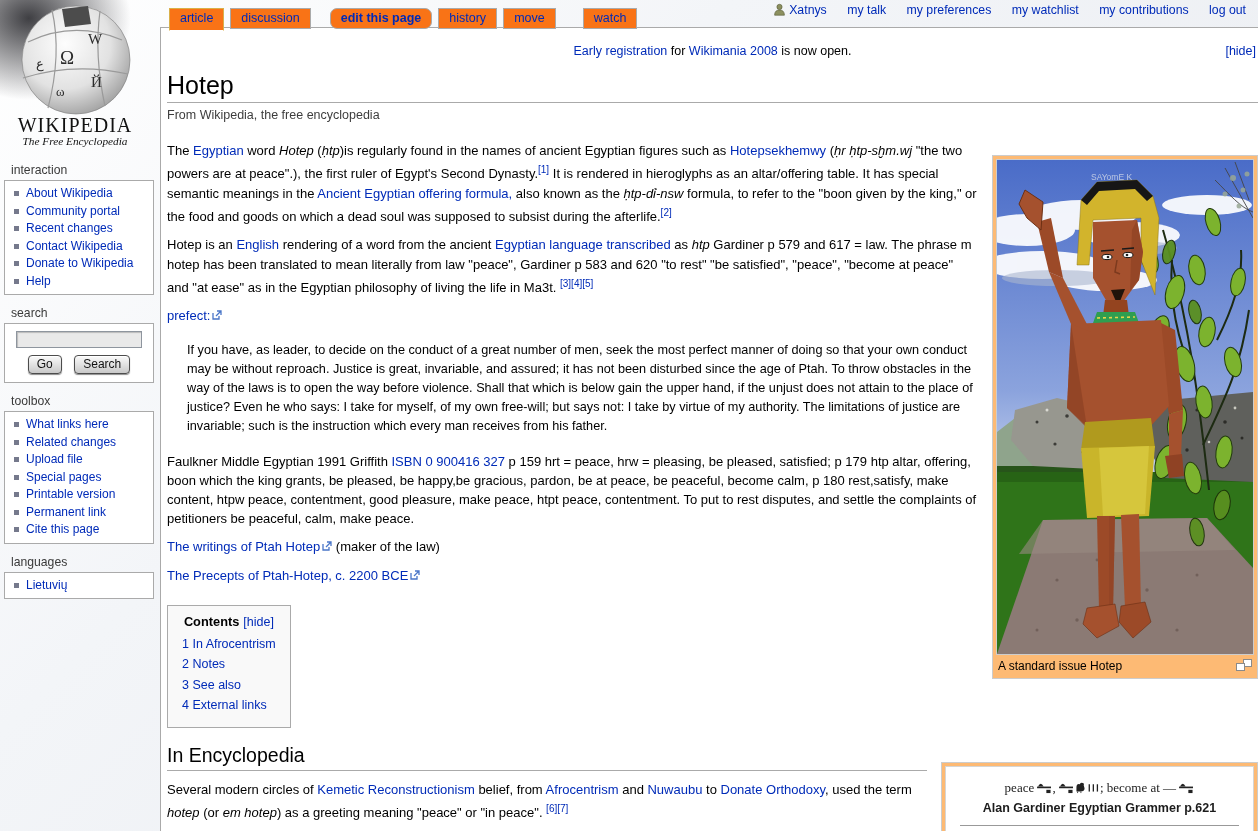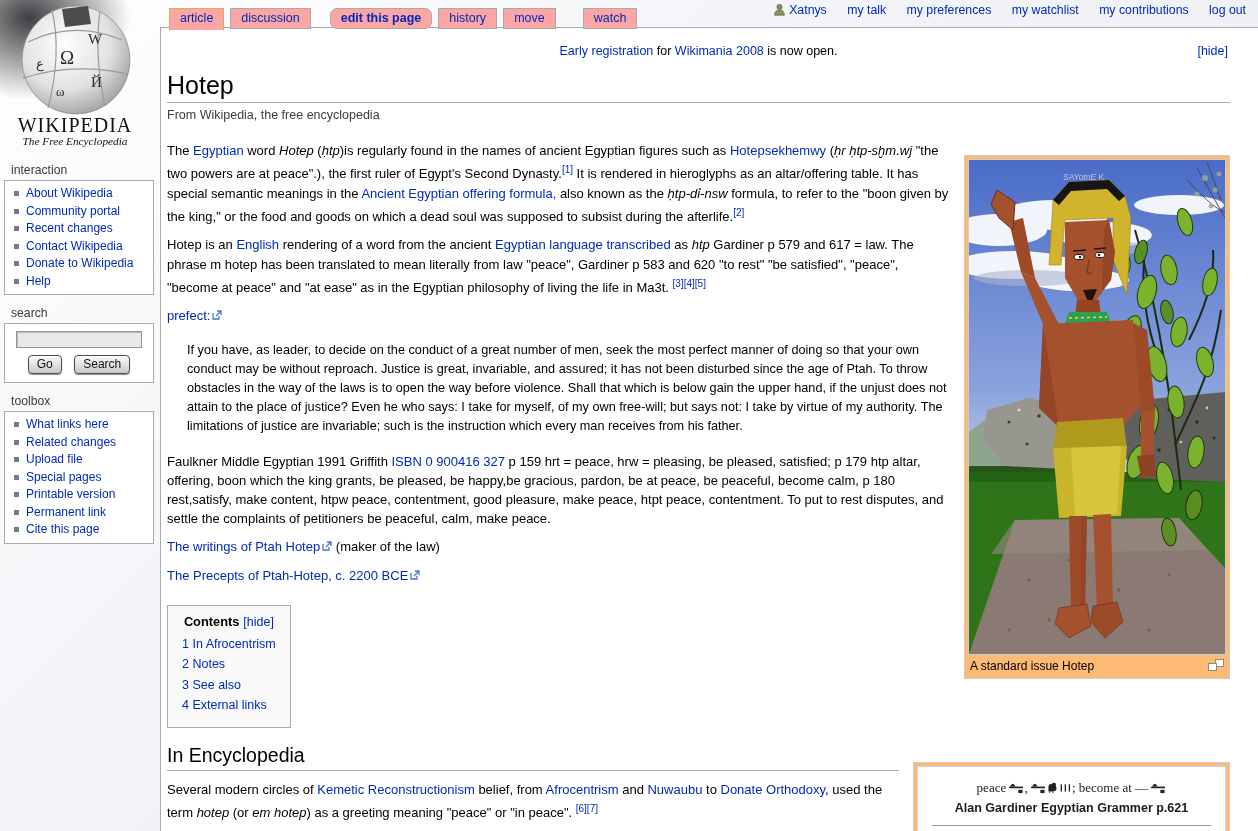--- a/index.html
+++ b/index.html
@@ -11,21 +11,21 @@
   }
   a, .wl { color:#002bb8; text-decoration:none; cursor:pointer; }
 
   
   #personal { position:absolute; top:3px; right:12px; z-index:5; font-size:12.3px; white-space:nowrap; }
   #personal .pitem { margin-left:17px; color:#002bb8; }
   #personal .uicon { display:inline-block; vertical-align:-2px; margin-right:3px; }
 
   
   #tabs { position:absolute; left:169px; top:8px; z-index:3; display:flex; }
-  .tab { display:block; background:#fca5a5; border:1px solid #aaa; padding:2px 10px 3px;
+  .tab { display:block; background:#f97316; border:1px solid #aaa; padding:2px 10px 3px;
          font-size:12.5px; line-height:14px; color:#002bb8; margin-right:6px; }
   .tab.selected { border-color:#d9b04a; border-bottom-color:#fff; margin-bottom:-2px; padding-bottom:5px; }
   .tab.boldtab { font-weight:bold; }
   .gapL { margin-left:13px;border-radius:7px; }
   .gapXL { margin-left:21px; }
 
   
   #sidebar { position:absolute; left:0; top:0; width:160px; z-index:2; }
   #logo { height:152px; position:relative;
           background:radial-gradient(ellipse 150px 120px at 18% 12%, rgba(15,15,20,.8), rgba(15,15,20,0) 68%); }
@@ -44,21 +44,21 @@
   #searchInput { display:block; margin:0 auto; width:126px; height:17px; background:#e9e9e9;
                  border:1px solid #8e959e; box-shadow:inset 1px 1px 1px rgba(0,0,0,.2); font-size:12px; padding:0 3px; }
   #searchBtns { margin-top:6px; text-align:center; }
   .sbtn { display:inline-block; font-size:12px; color:#111; padding:1px 8px 2px; margin:0 4px;
           background:linear-gradient(#fafafa,#c9c9c9); border:1px solid #4c4c4c; border-radius:4px;
           box-shadow:inset 0 1px 0 rgba(255,255,255,.9), 0 1px 1px rgba(0,0,0,.45); cursor:pointer; }
 
   
   #content { position:absolute; left:160px; top:27px; width:1098px; height:804px;
              background:#fff; border-left:1px solid #aaa; border-top:1px solid #aaa;
-             padding:0 28px 0 6px; overflow:hidden; }
+             padding:0 0 0 6px; overflow:hidden; }
   #sitenotice { position:relative; text-align:center; font-size:12.5px; padding:16px 40px 2px; }
   #sitenotice .hidelink { position:absolute; right:2px; top:16px; color:#002bb8; }
   h1#firstHeading { font-size:25px; font-weight:normal; margin-top:11px; padding-bottom:2px;
                     border-bottom:1px solid #aaa; }
   #tagline { font-size:12.5px; color:#3d3d3d; margin:5px 0 0; }
   #bodyText p { font-size:13px; line-height:19.2px; margin:9px 0; }
   #bodyText p.first { margin-top:19px; }
   blockquote { font-size:12.7px; line-height:19.2px; margin:15px 34px 15px 20px; }
   sup.ref { color:#002bb8; font-size:10px; cursor:pointer; }
   .extic { margin-left:2px; }
@@ -204,20 +204,28 @@
       <li><i class="bullet"></i><a>Related changes</a></li>
       <li><i class="bullet"></i><a>Upload file</a></li>
       <li><i class="bullet"></i><a>Special pages</a></li>
       <li><i class="bullet"></i><a>Printable version</a></li>
       <li><i class="bullet"></i><a>Permanent link</a></li>
       <li><i class="bullet"></i><a>Cite this page</a></li>
     </ul>
       </div>
   </div>
 
+  <div class="portlet">
+    <h6>languages</h6>
+    <div class="pBody">
+        <ul>
+      <li><i class="bullet"></i><a>Lietuvių</a></li>
+    </ul>
+      </div>
+  </div>
 </div>
 
 <div id="content">
   <div id="sitenotice">
     <span><a class="wl">Early registration</a> for <a class="wl">Wikimania 2008</a> is now open.</span>
     <a class="hidelink">[hide]</a>
   </div>
 
   <h1 id="firstHeading">Hotep</h1>
   <div id="tagline">From Wikipedia, the free encyclopedia</div>

